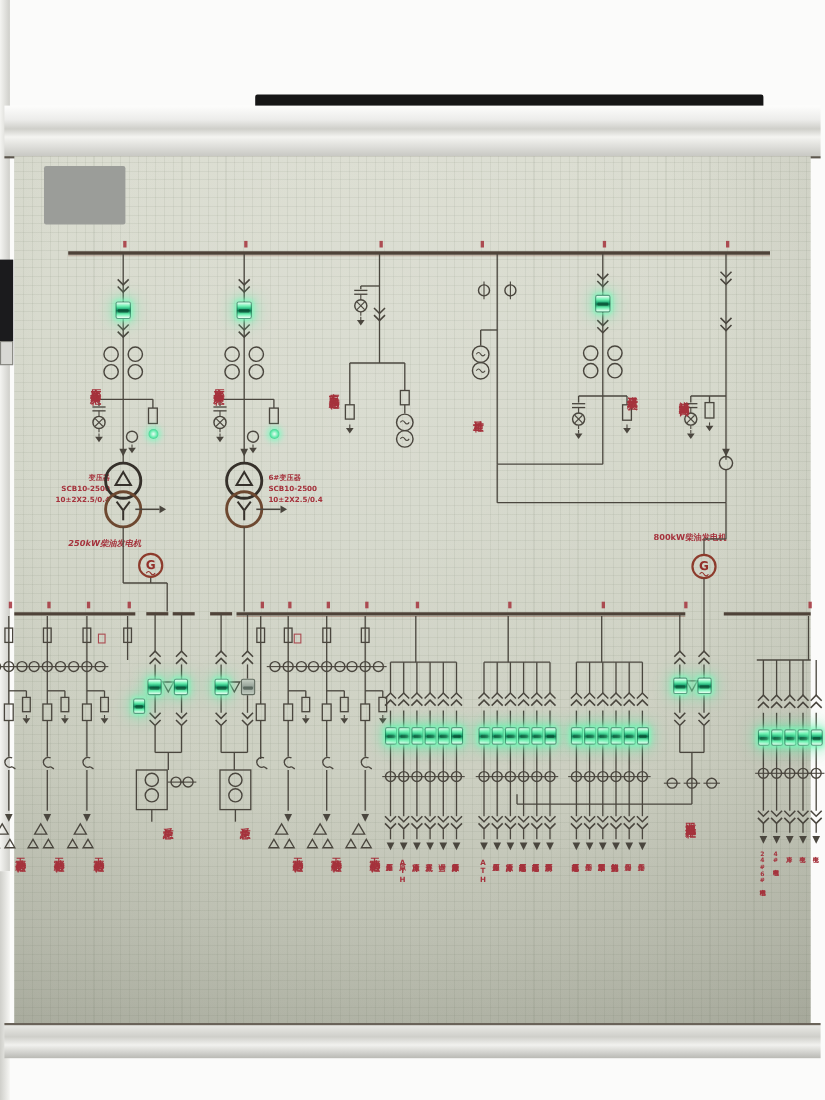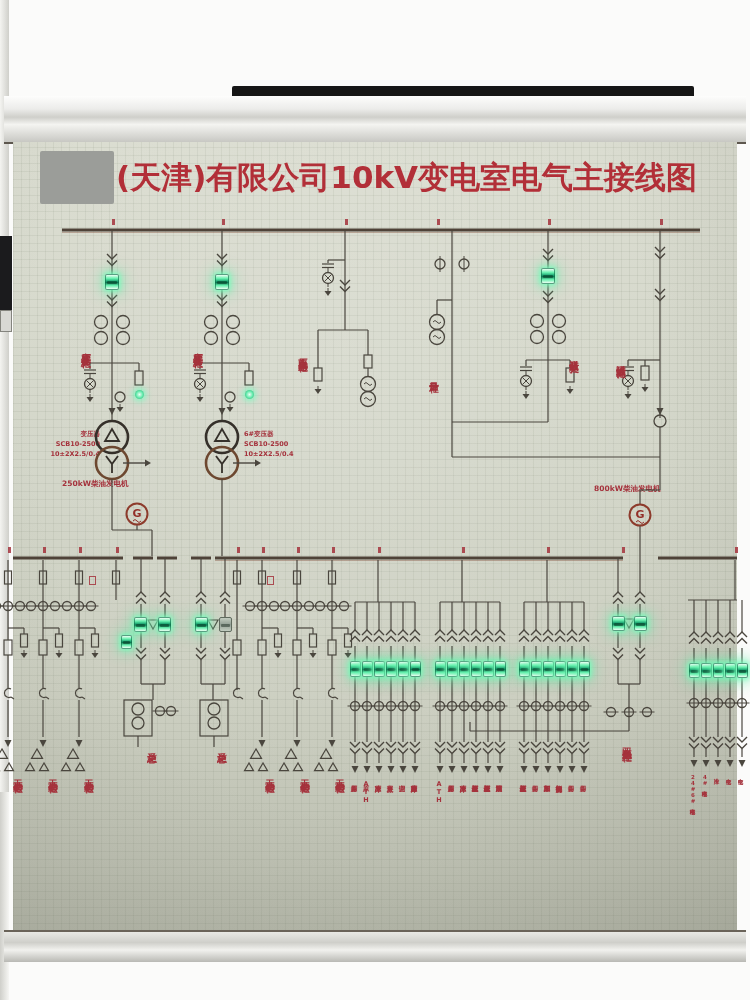--- a/index.html
+++ b/index.html
@@ -55,29 +55,28 @@
   <div id="strip-black"></div>
   <div id="frame-top" class="frame"></div>
   <div id="frame-left"></div>
   <div id="frame-right"></div>
   <div id="panel"></div>
   <div id="frame-bottom" class="frame"></div>
   <div id="black-card"></div>
   <div id="card-tag"></div>
 
   <div class="blur-box"></div>
-  <div id="title">(天津)有限公司10kV变电室电气主接线图</div>
 
   <div class="tlabel" style="left:50px;top:430px;width:50px;text-align:right;">变压器</div>
   <div class="tlabel" style="left:44px;top:440px;width:56px;text-align:right;">SCB10-2500</div>
   <div class="tlabel" style="left:40px;top:450px;width:60px;text-align:right;">10±2X2.5/0.4</div>
   <div class="tlabel" style="left:244px;top:430px;">6#变压器</div>
   <div class="tlabel" style="left:244px;top:440px;">SCB10-2500</div>
   <div class="tlabel" style="left:244px;top:450px;">10±2X2.5/0.4</div>
-  <div class="hlab" style="left:62px;top:479px;">250kW柴油发电机</div>
+  <div class="hlab" style="left:62px;top:489px;font-style:italic;">250kW柴油发电机</div>
   <div class="hlab" style="left:594px;top:484px;">800kW柴油发电机</div>
 
   <svg id="wires" width="750" height="1000" viewBox="0 0 750 1000">
       <line x1="62" y1="230" x2="700" y2="230" stroke="#4e4238" stroke-width="3"></line>
       <line x1="62" y1="232.5" x2="700" y2="232.5" stroke="rgba(120,60,40,.35)" stroke-width="1"></line>
       <line x1="13" y1="558" x2="123" y2="558" stroke="#4e4238" stroke-width="3"></line>
       <line x1="133" y1="558" x2="153" y2="558" stroke="#4e4238" stroke-width="3"></line>
       <line x1="157" y1="558" x2="177" y2="558" stroke="#4e4238" stroke-width="3"></line>
       <line x1="191" y1="558" x2="211" y2="558" stroke="#4e4238" stroke-width="3"></line>
       <line x1="215" y1="558" x2="623" y2="558" stroke="#4e4238" stroke-width="3"></line>

